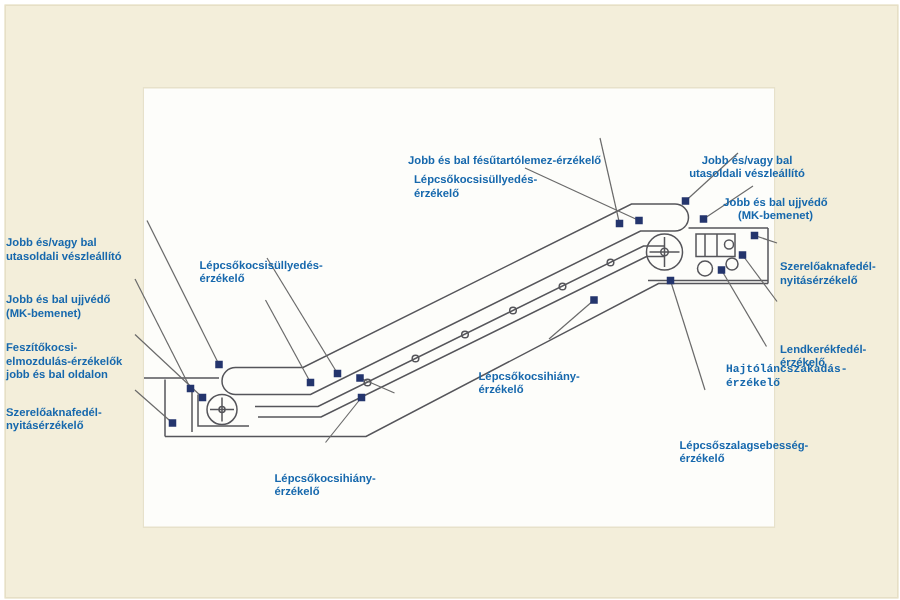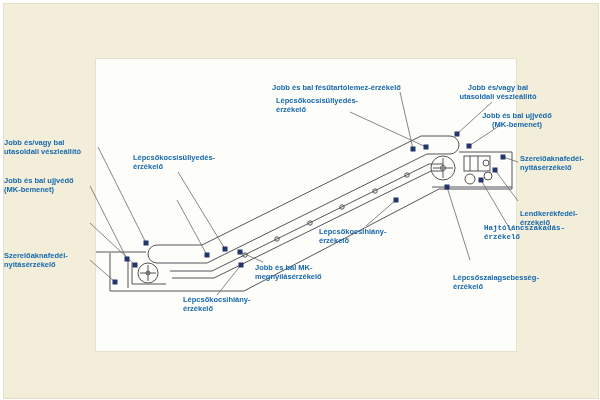--- a/index.html
+++ b/index.html
@@ -19,20 +19,21 @@
   }
   svg.overlay { position:absolute; left:0; top:0; width:600px; height:400px; }
   .lbl {
     position:absolute;
     color:#1668ad;
     font-size:7.5px;
     font-weight:bold;
     line-height:1.18;
     white-space:pre-line;
     letter-spacing:0;
+    margin-top:19px;
   }
   .lbl.center { text-align:center; }
 </style>
 </head>
 <body>
 
 <div class="stage">
   <div class="paper"></div>
   <div class="panel"></div>
 
@@ -122,28 +123,29 @@
       <rect x="478.5" y="177.5" width="5" height="5"></rect>
       <rect x="444.5" y="184.5" width="5" height="5"></rect>
       <rect x="393.5" y="197.5" width="5" height="5"></rect>
     </g>
   </svg>
 
   <div class="lbl" style="left:4px;  top:139px;">Jobb és/vagy bal
 utasoldali vészleállító</div>
   <div class="lbl" style="left:4px;  top:177px;">Jobb és bal ujjvédő
 (MK-bemenet)</div>
+  <div class="lbl" style="left:4px;  top:209px;">Feszítőkocsi-
+elmozdulás-érzékelők
+jobb és bal oldalon</div>
   <div class="lbl" style="left:4px;  top:252px;">Szerelőaknafedél-
 nyitásérzékelő</div>
   <div class="lbl" style="left:133px;top:154px;">Lépcsőkocsisüllyedés-
 érzékelő</div>
   <div class="lbl" style="left:183px;top:296px;">Lépcsőkocsihiány-
 érzékelő</div>
-  <div class="lbl" style="left:255px;top:264px;">Jobb és bal MK-
-megnyílásérzékelő</div>
   <div class="lbl" style="left:272px;top:84px;">Jobb és bal fésűtartólemez-érzékelő</div>
   <div class="lbl" style="left:276px;top:97px;">Lépcsőkocsisüllyedés-
 érzékelő</div>
   <div class="lbl center" style="left:452px;top:84px;width:92px;">Jobb és/vagy bal
 utasoldali vészleállító</div>
   <div class="lbl center" style="left:477px;top:112px;width:80px;">Jobb és bal ujjvédő
 (MK-bemenet)</div>
   <div class="lbl" style="left:520px;top:155px;">Szerelőaknafedél-
 nyitásérzékelő</div>
   <div class="lbl" style="left:520px;top:210px;">Lendkerékfedél-

